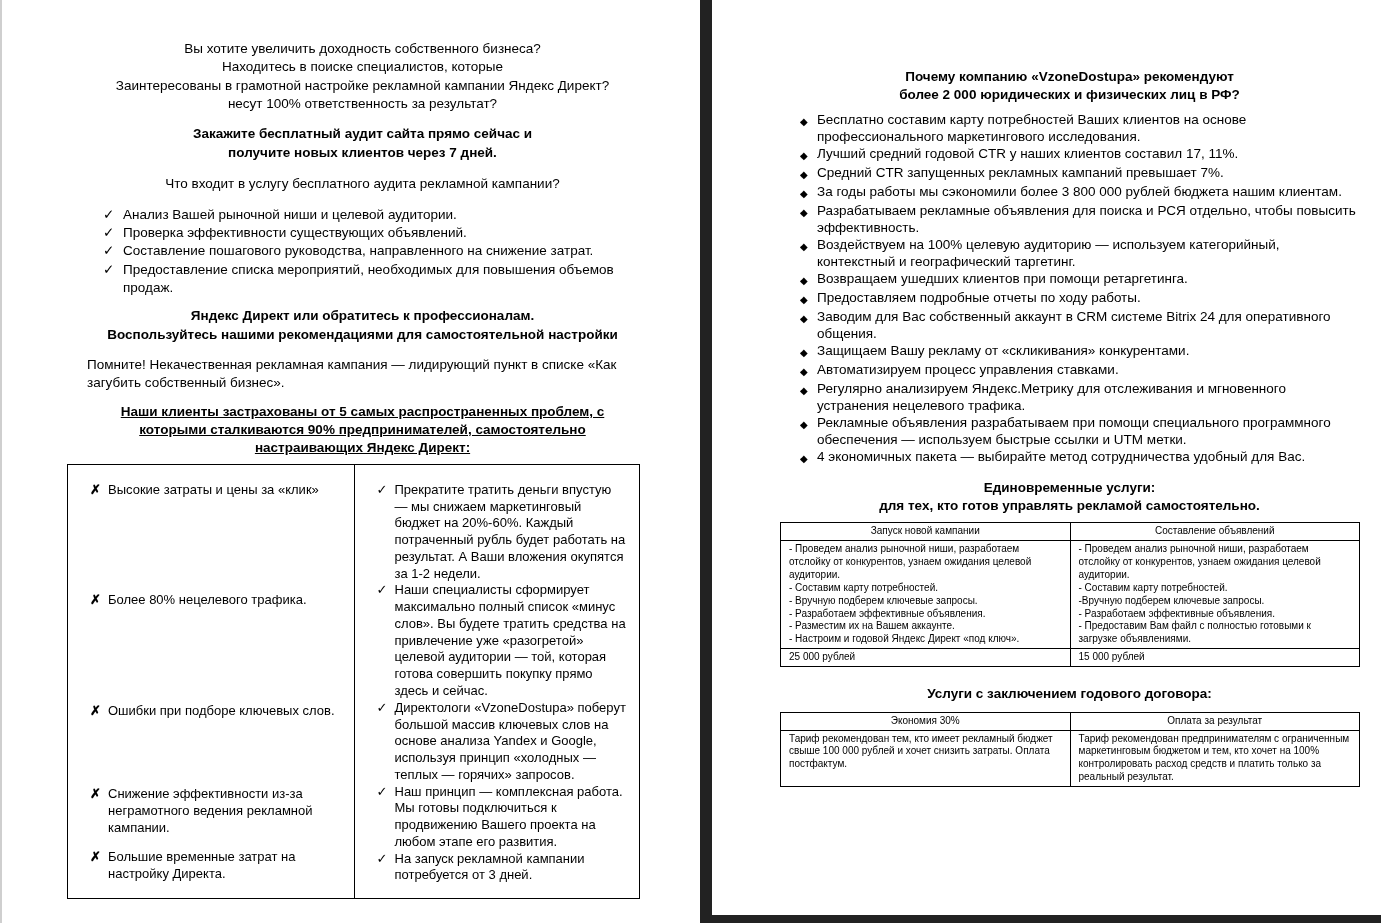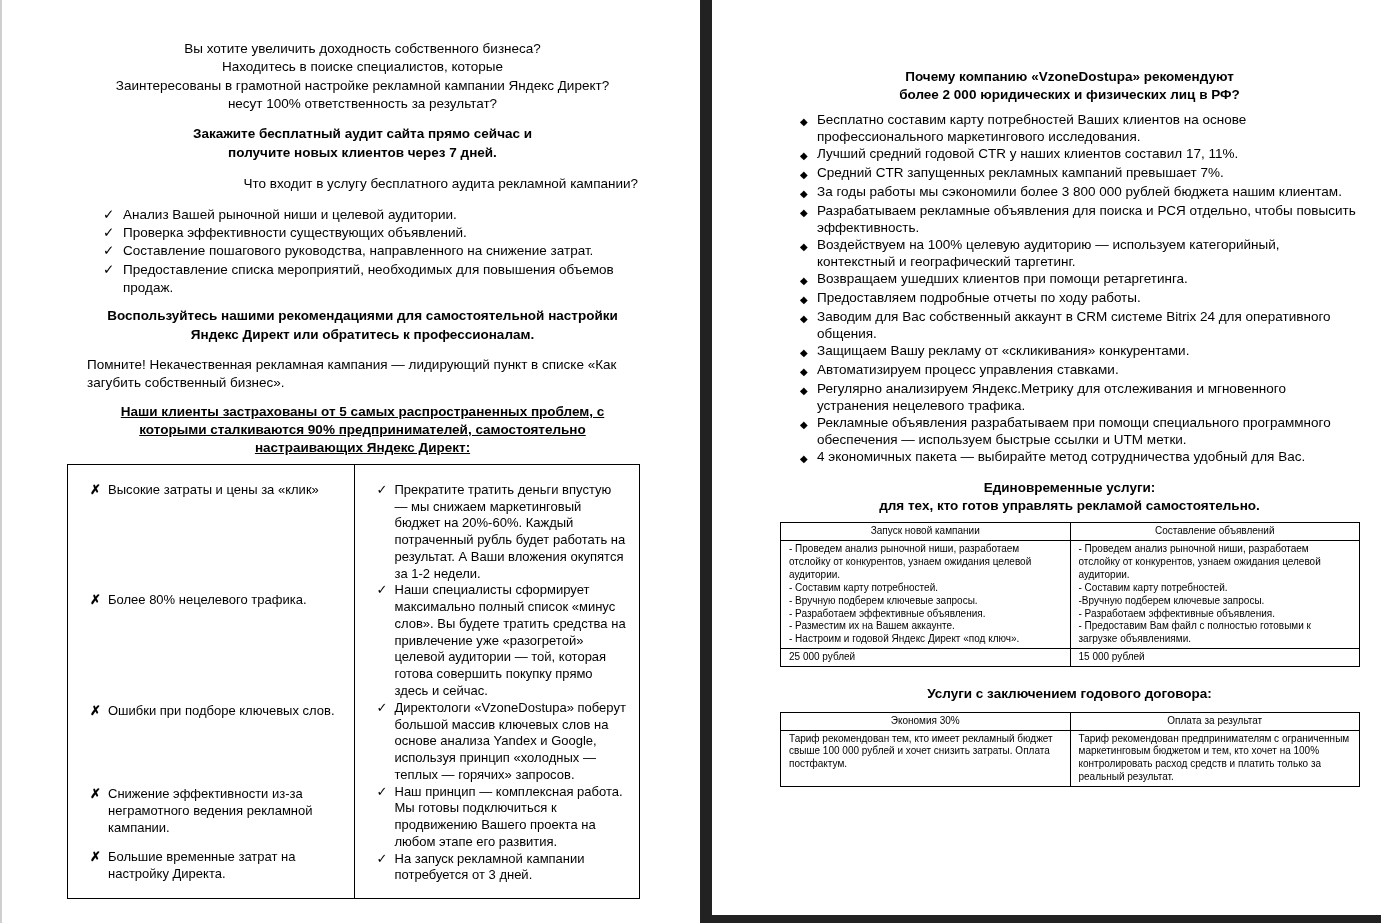--- a/index.html
+++ b/index.html
@@ -23,21 +23,21 @@
     width:669px; height:915px;
     padding:68px 22px 0 68px;
     font-size:13.5px; line-height:1.3;
   }
   .center { text-align:center; }
   .bold { font-weight:bold; }
 
   
   .intro { margin-bottom:12px; }
   .cta { margin-bottom:13px; }
-  .question { margin-bottom:12px;text-align:right; }
+  .question { margin-bottom:12px; }
 
   ul.check-list { list-style:none; margin:0 0 10px 16px; }
   ul.check-list li { display:flex; }
   .marker { flex:0 0 20px; }
   .txt { flex:1 1 auto; }
 
   .recommendation { margin-bottom:12px; }
   .reminder { margin-bottom:10px; }
   .problems-heading { margin-bottom:6px;text-decoration:underline; }
 
@@ -128,22 +128,22 @@
         <span class="marker">✓</span>
         <span class="txt">Составление пошагового руководства, направленного на снижение затрат.</span>
       </li>
       <li>
         <span class="marker">✓</span>
         <span class="txt">Предоставление списка мероприятий, необходимых для повышения объемов продаж.</span>
       </li>
     </ul>
 
     <div class="recommendation center bold">
+      <div>Яндекс Директ или обратитесь к профессионалам.</div>
       <div>Воспользуйтесь нашими рекомендациями для самостоятельной настройки</div>
-      <div>Яндекс Директ или обратитесь к профессионалам.</div>
     </div>
 
     <p class="reminder">Помните! Некачественная  рекламная кампания — лидирующий пункт в списке «Как загубить собственный бизнес».</p>
 
     <div class="problems-heading center bold">
       <div>Наши клиенты застрахованы от 5 самых распространенных проблем, с</div>
       <div>которыми сталкиваются 90% предпринимателей, самостоятельно</div>
       <div>настраивающих Яндекс Директ:</div>
     </div>
 

